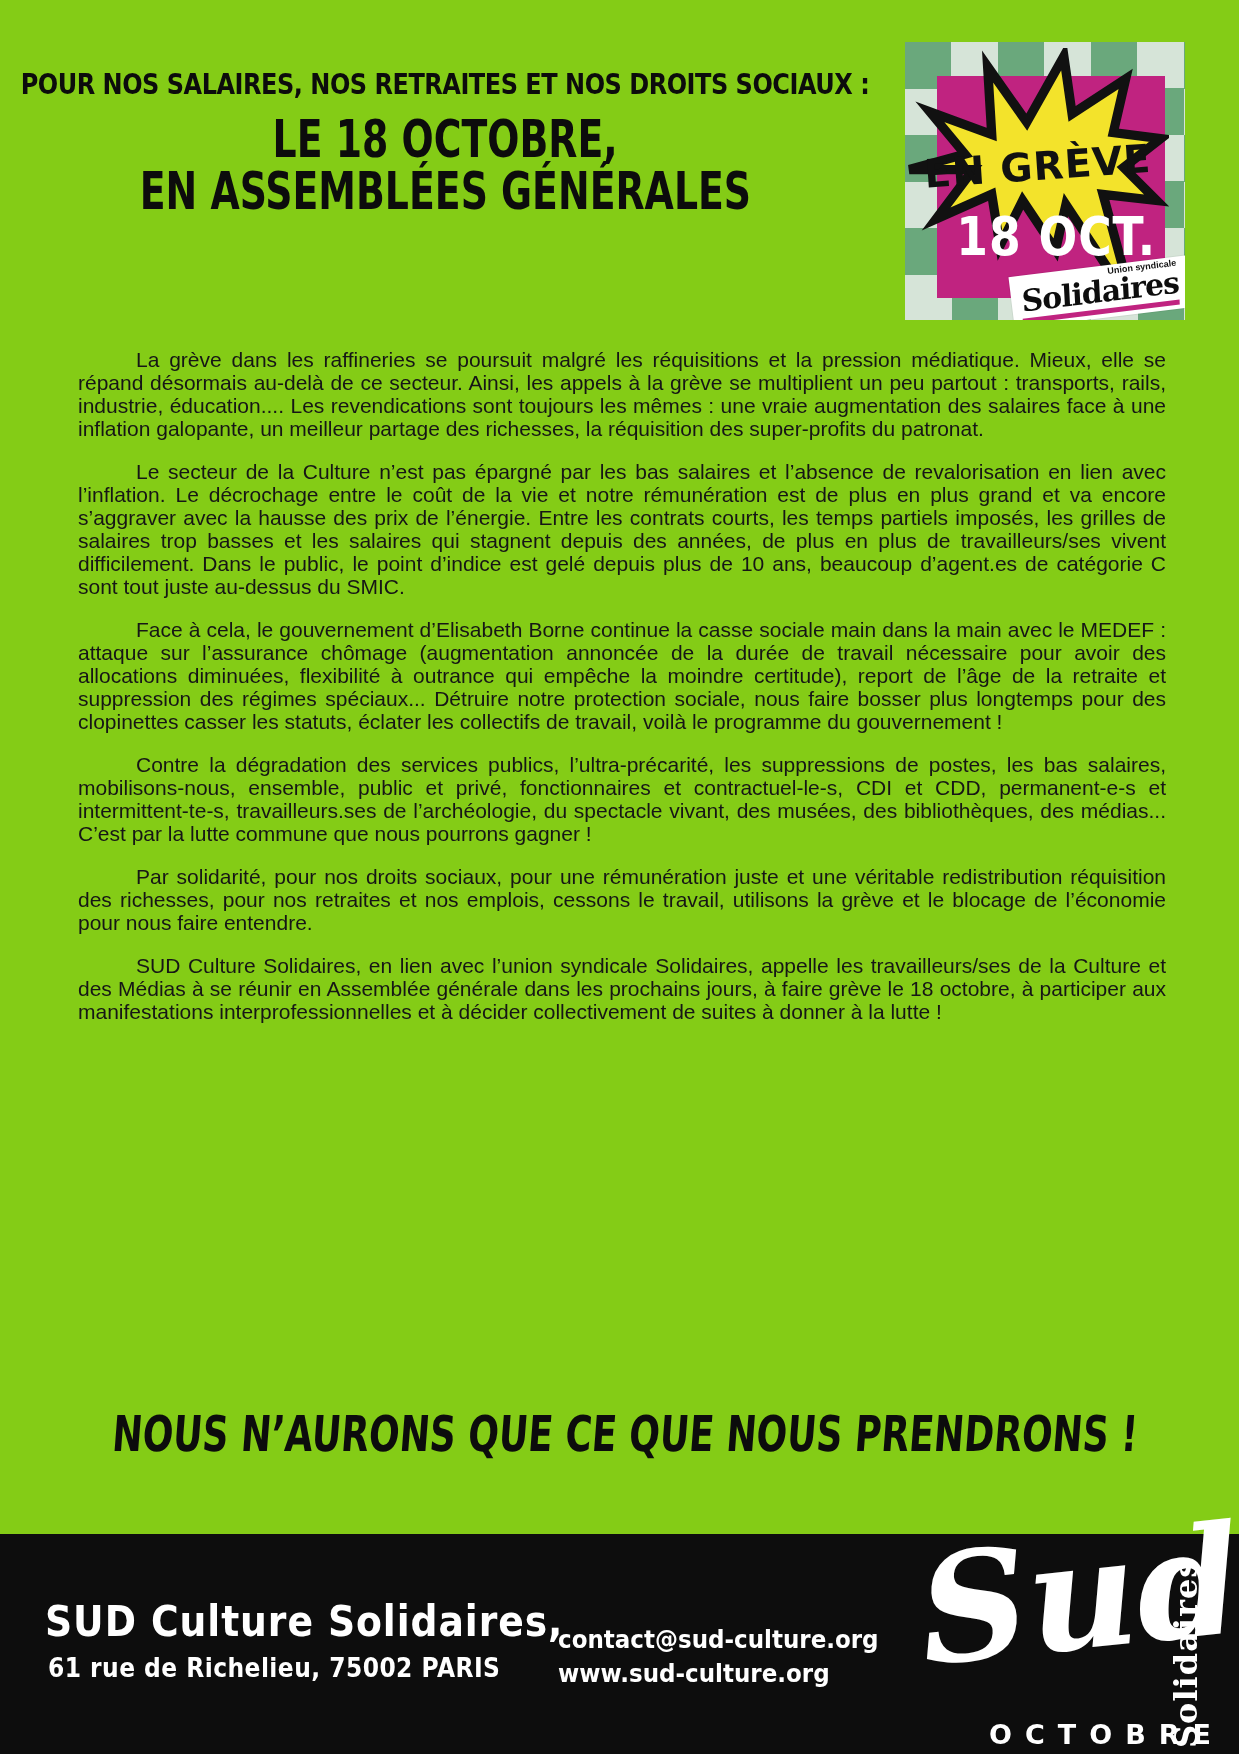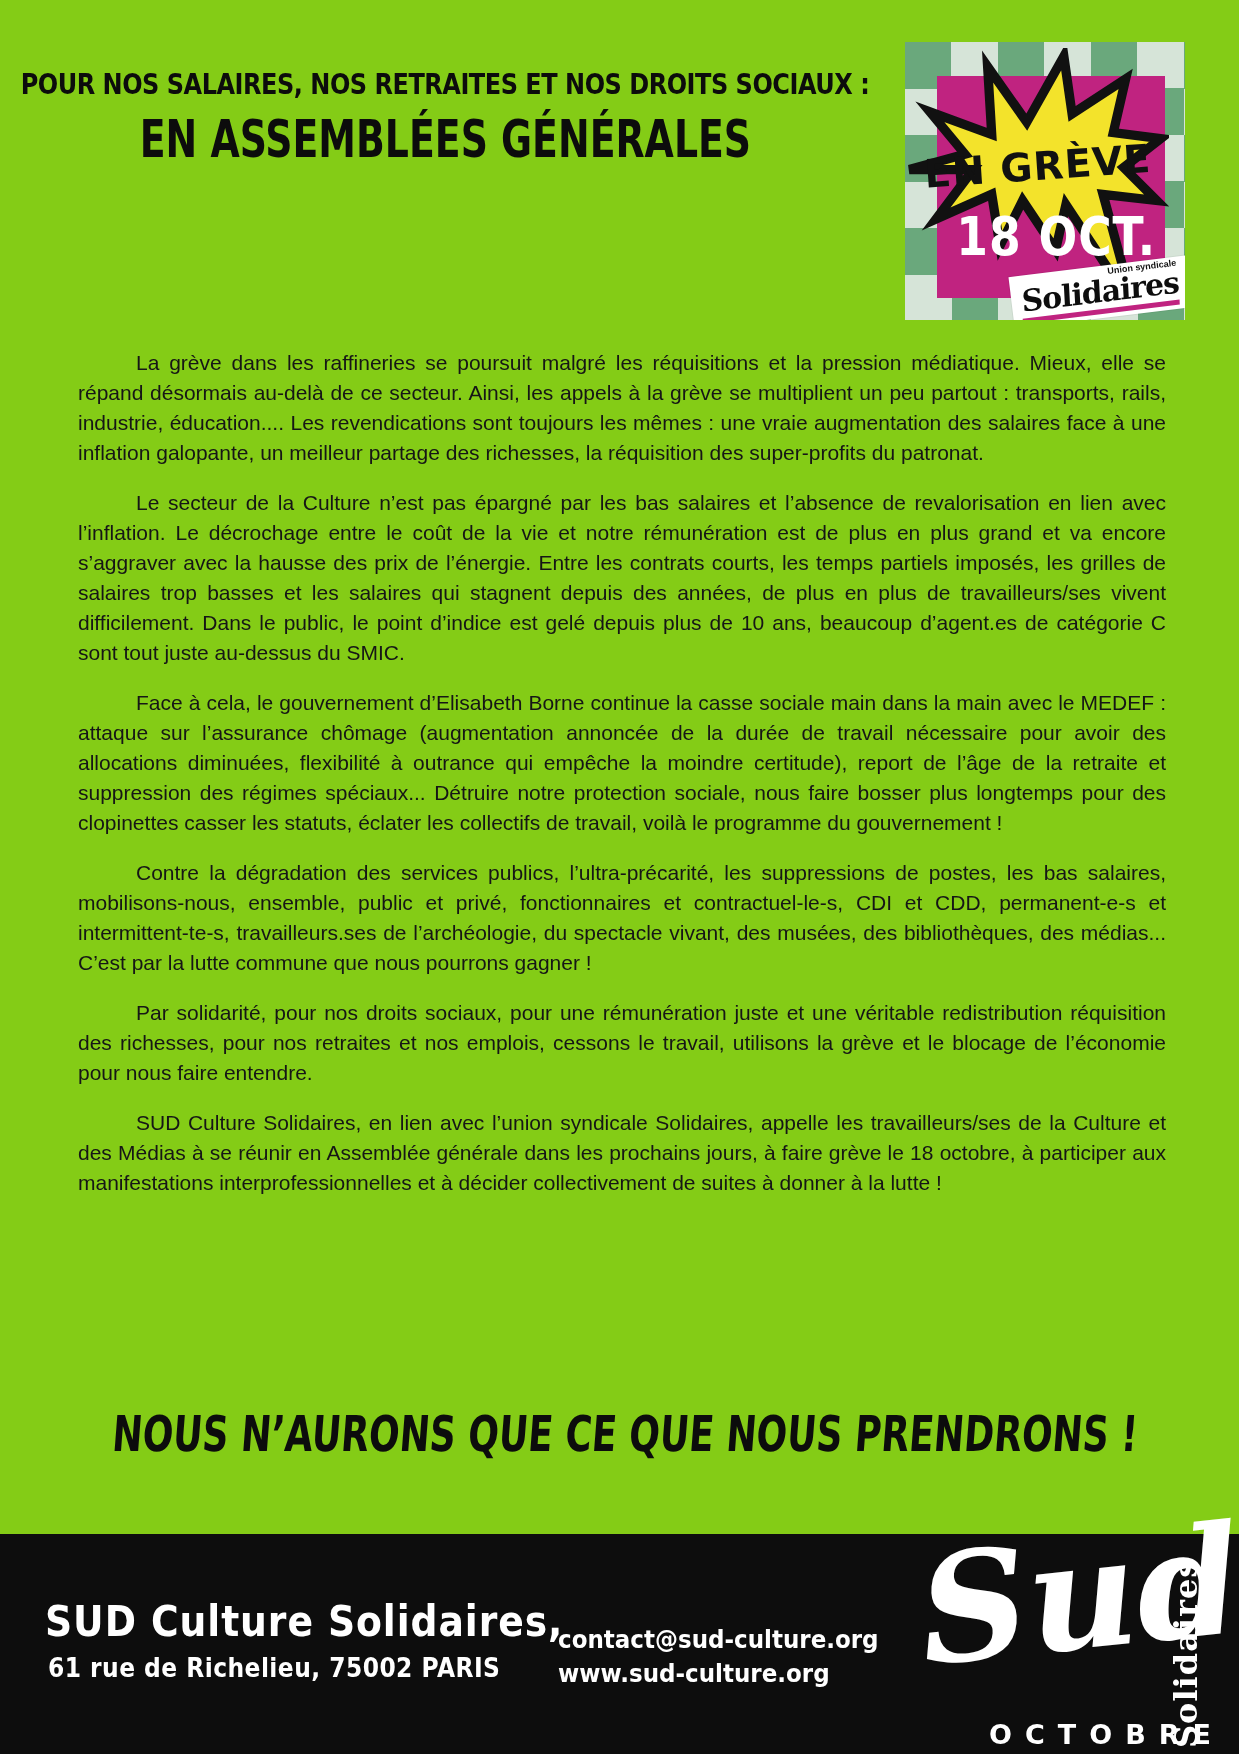--- a/index.html
+++ b/index.html
@@ -75,21 +75,21 @@
     padding-bottom:2px;
     transform:skewX(-4deg);
   }
 
   
   .body-text{
     position:absolute;left:78px;top:348px;width:1088px;
   }
   .body-text p{
     margin:0 0 20px 0;
-    font-size:21px;line-height:30px;
+    font-size:21px;line-height:23px;
     text-align:justify;text-indent:58px;
     color:#161616;
   }
 
   
   .slogan{
     position:absolute;left:0;right:0;top:1408px;text-align:center;
     font-family:"DejaVu Sans", sans-serif;font-weight:900;color:#0c0c0c;
   }
   .slogan>span{
@@ -147,20 +147,21 @@
   }
 </style>
 </head>
 <body>
 
 <div class="page">
 
   <div class="header-row">
     <div class="header-text">
       <span class="kicker">POUR NOS SALAIRES, NOS RETRAITES ET NOS DROITS SOCIAUX :</span>
+      <span class="headline"><span>LE 18 OCTOBRE,</span></span>
       <span class="headline"><span>EN ASSEMBLÉES GÉNÉRALES</span></span>
     </div>
 
     <div class="badge">
       <div class="badge-magenta"></div>
       <svg class="burst-svg" width="268" height="272" viewBox="0 0 260 264">
         <polygon points="8,118 62,103 28,62 88,84 84,18 122,72 158,8 166,64 218,30 206,82 252,88 216,116 248,148 196,142 226,252 160,152 150,196 118,148 96,192 88,142 34,166 70,118" fill="#f3e32b" stroke="#111111" stroke-width="9" stroke-linejoin="miter"></polygon>
         <text x="133" y="128" text-anchor="middle" transform="rotate(-4 133 120)" font-family="DejaVu Sans, sans-serif" font-weight="900" font-size="38" fill="#111111" letter-spacing="1">EN GRÈVE</text>
       </svg>
       <div class="badge-date">18 OCT.</div>

